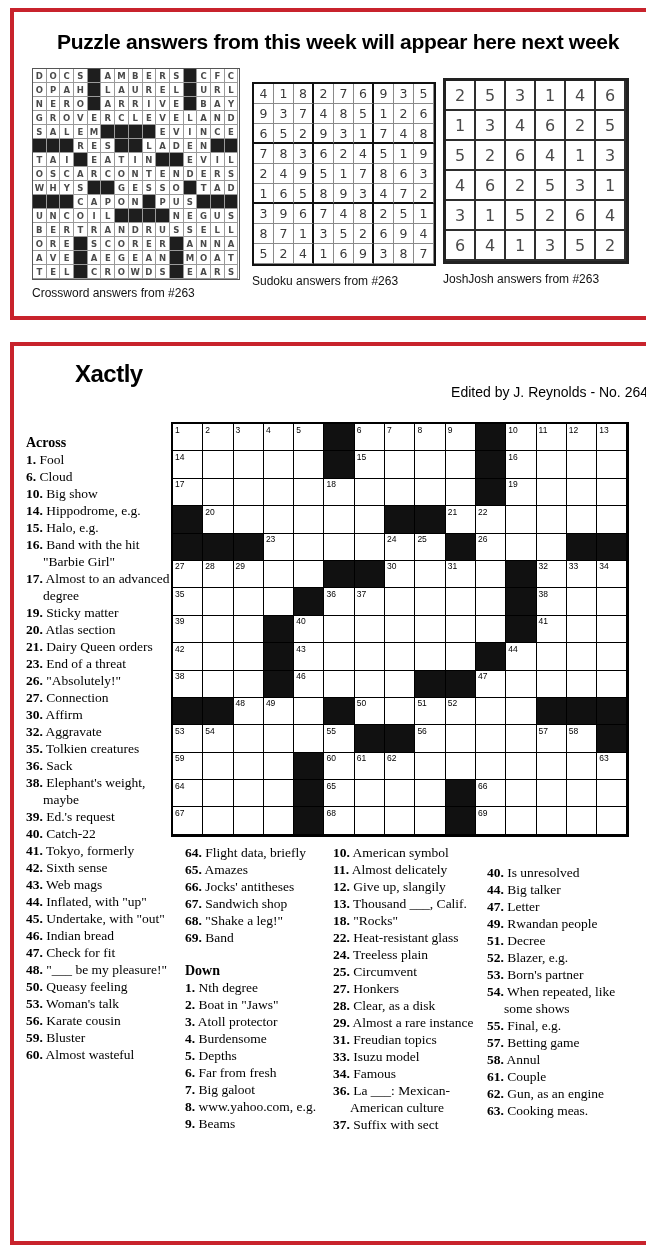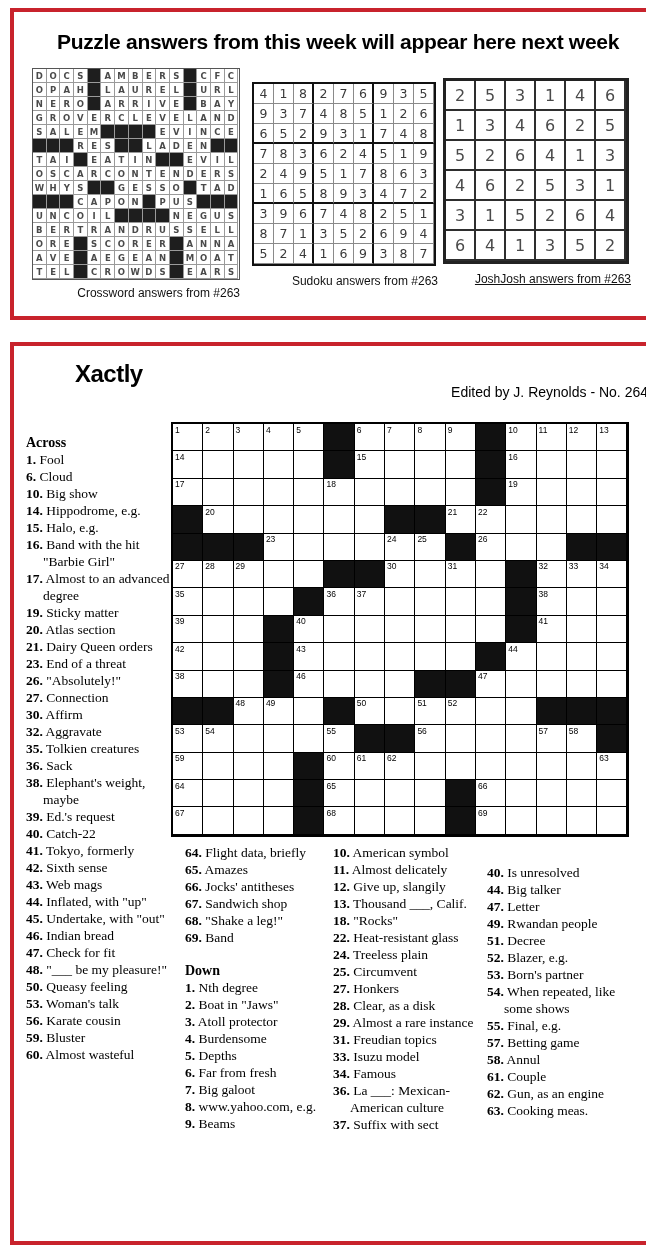--- a/index.html
+++ b/index.html
@@ -4,21 +4,21 @@
 <style>
   html,body{margin:0;padding:0;background:#fff;}
   body{width:646px;height:1253px;position:relative;font-family:"Liberation Sans",sans-serif;color:#000;}
   .redbox{position:absolute;border:4px solid #c8232c;background:#fff;padding-left:32px;}
   #answers-box{left:10px;top:8px;width:616px;height:304px;}
   #puzzle-box{left:10px;top:342px;width:616px;height:895px;}
 
   .answers-header{position:absolute;left:0;top:18px;width:100%;text-align:center;
     font-size:21px;font-weight:700;letter-spacing:-0.3px;}
 
-  .caption{position:absolute;width:100%;text-align:right;font-size:12px;color:#111;}
+  .caption{position:absolute;width:100%;text-align:left;font-size:12px;color:#111;}
 
   
   #mini-wrap{position:absolute;left:18px;top:56px;width:208px;}
   #mini-grid{display:grid;grid-template-columns:repeat(15,13.7px);grid-auto-rows:14px;
     border:1.5px solid #555;width:205.5px;background:#fff;}
   .mcell{border-right:1px solid #9a9a9a;border-bottom:1px solid #9a9a9a;
     display:flex;align-items:center;justify-content:center;
     font:700 8.5px "DejaVu Sans",sans-serif;color:#4a4a4a;box-sizing:border-box;}
   .mblack{background:#1e1e1e;}
   #mini-wrap .caption{top:218px;}
@@ -34,21 +34,21 @@
   .sbb{border-bottom:2px solid #111;}
   #sudoku-wrap .caption{top:192px;}
 
   
   #josh-wrap{position:absolute;left:429px;top:66px;width:188px;}
   #josh-grid{display:grid;grid-template-columns:repeat(6,30px);grid-auto-rows:30px;
     border:3px solid #222;width:180px;background:#fff;}
   .jcell{border-right:2px solid #2e2e2e;border-bottom:2px solid #2e2e2e;box-sizing:border-box;
     display:flex;align-items:center;justify-content:center;
     font:400 16px "DejaVu Sans",sans-serif;color:#4a4a4a;}
-  #josh-wrap .caption{top:194px;text-decoration:underline;}
+  #josh-wrap .caption{top:194px;}
 
   
   #puzzle-title{position:absolute;left:14px;top:14px;font-size:24px;font-weight:700;letter-spacing:-0.5px;margin-left:47px;}
   #edited-line{position:absolute;right:14px;top:38px;font-size:14px;}
   #edited-line .no{font-weight:400;}
 
   #main-grid{position:absolute;left:157px;top:76px;
     display:grid;grid-template-columns:repeat(15,30.3px);grid-auto-rows:27.4px;
     border:2px solid #000;background:#fff;}
   .gcell{position:relative;border-right:1px solid #000;border-bottom:1px solid #000;

